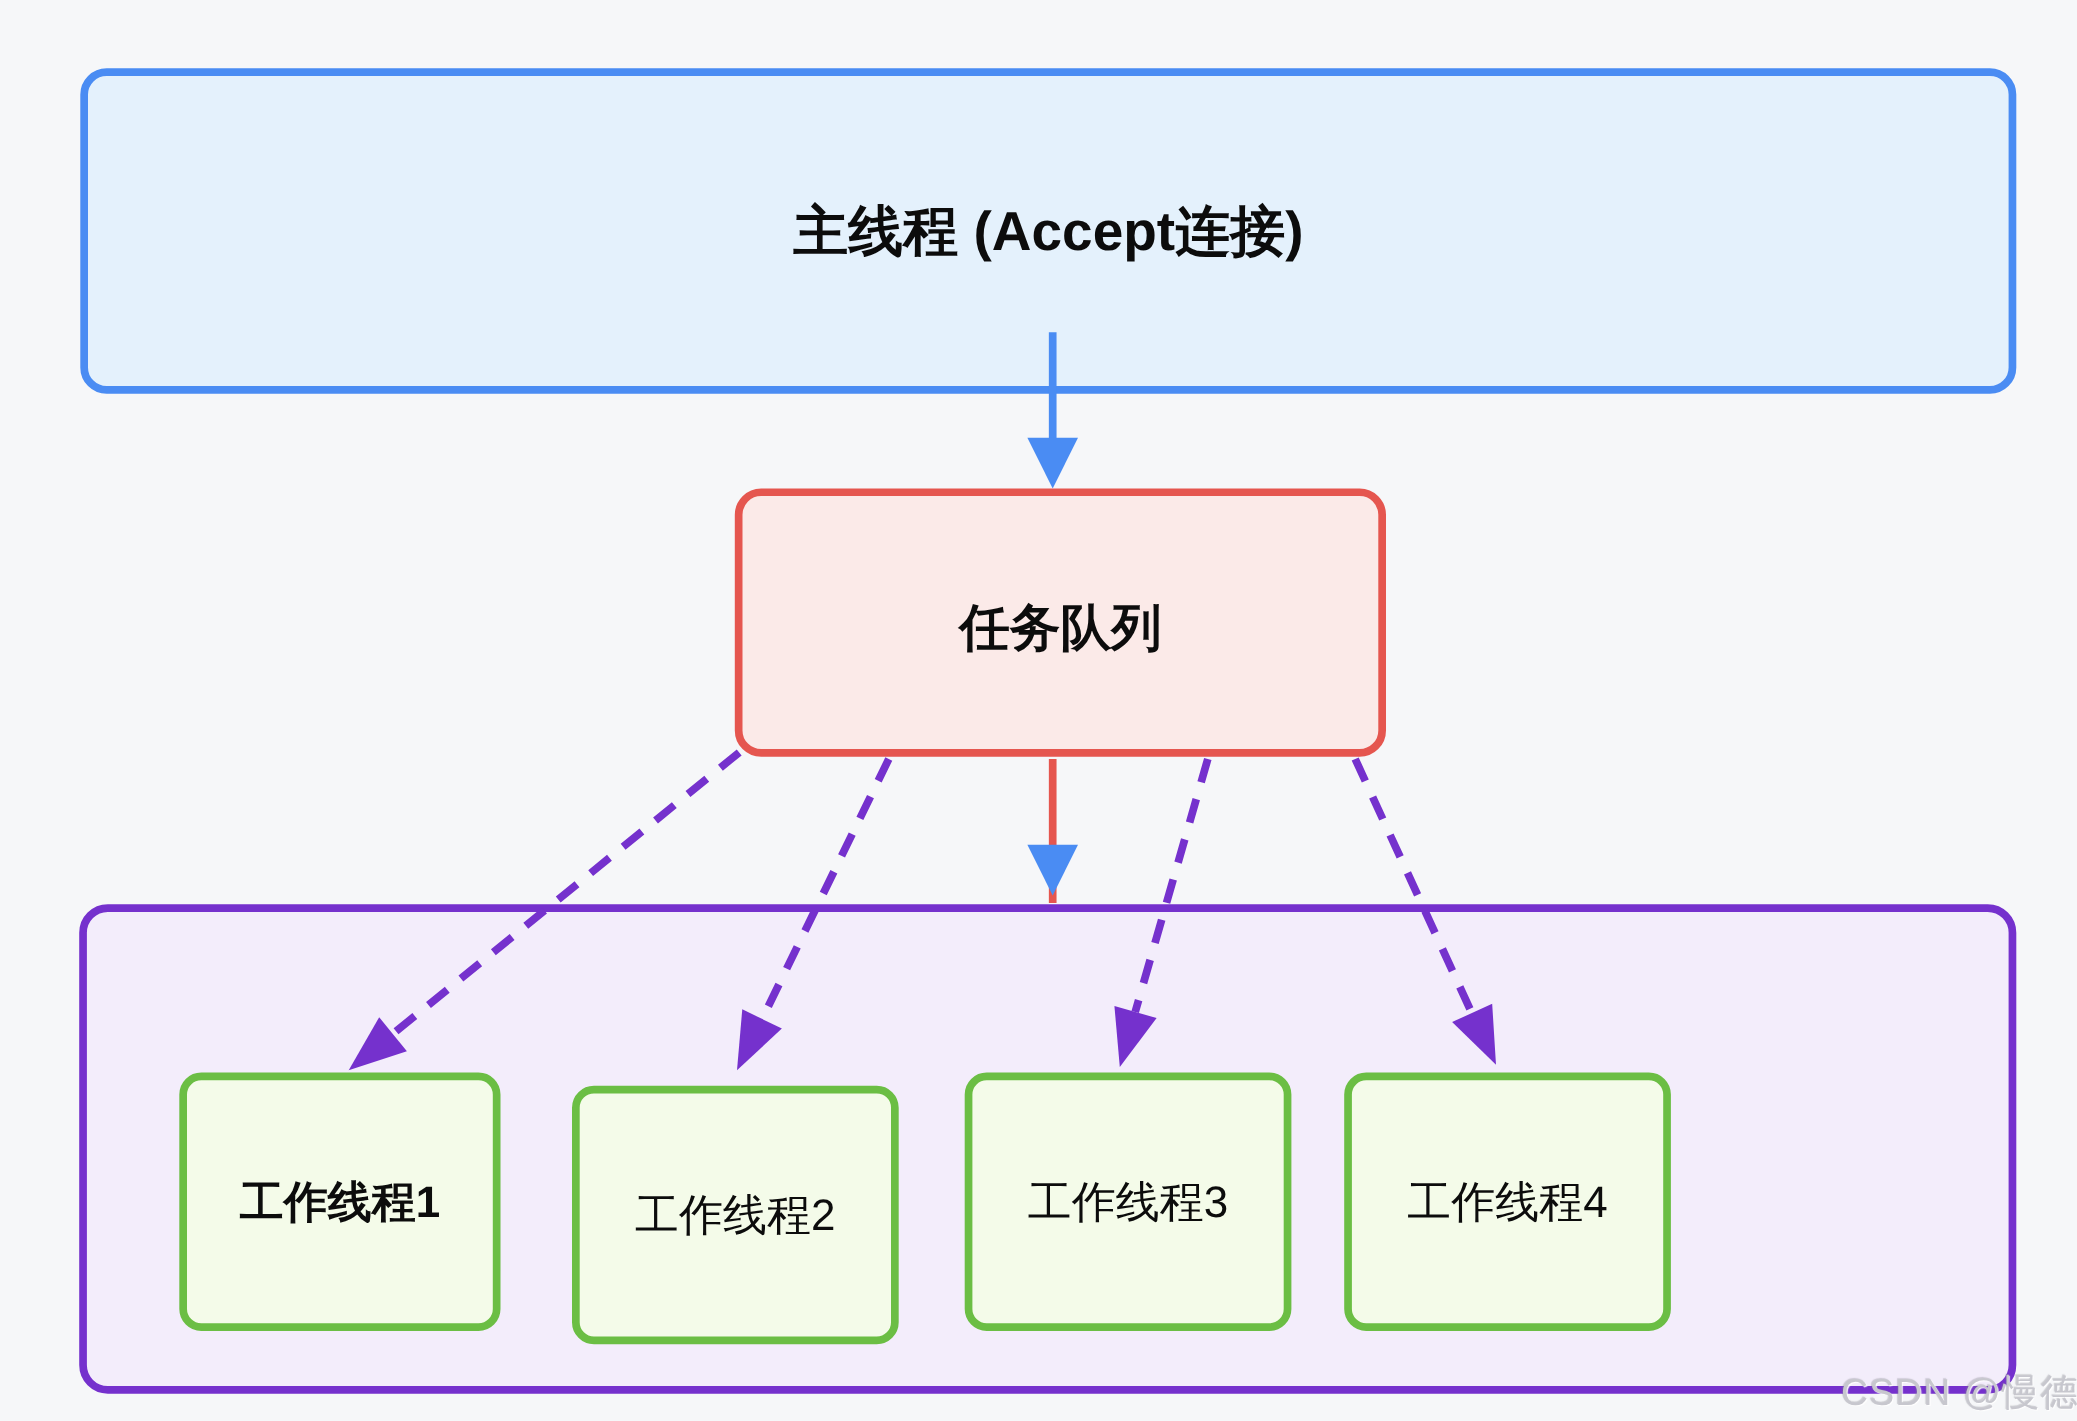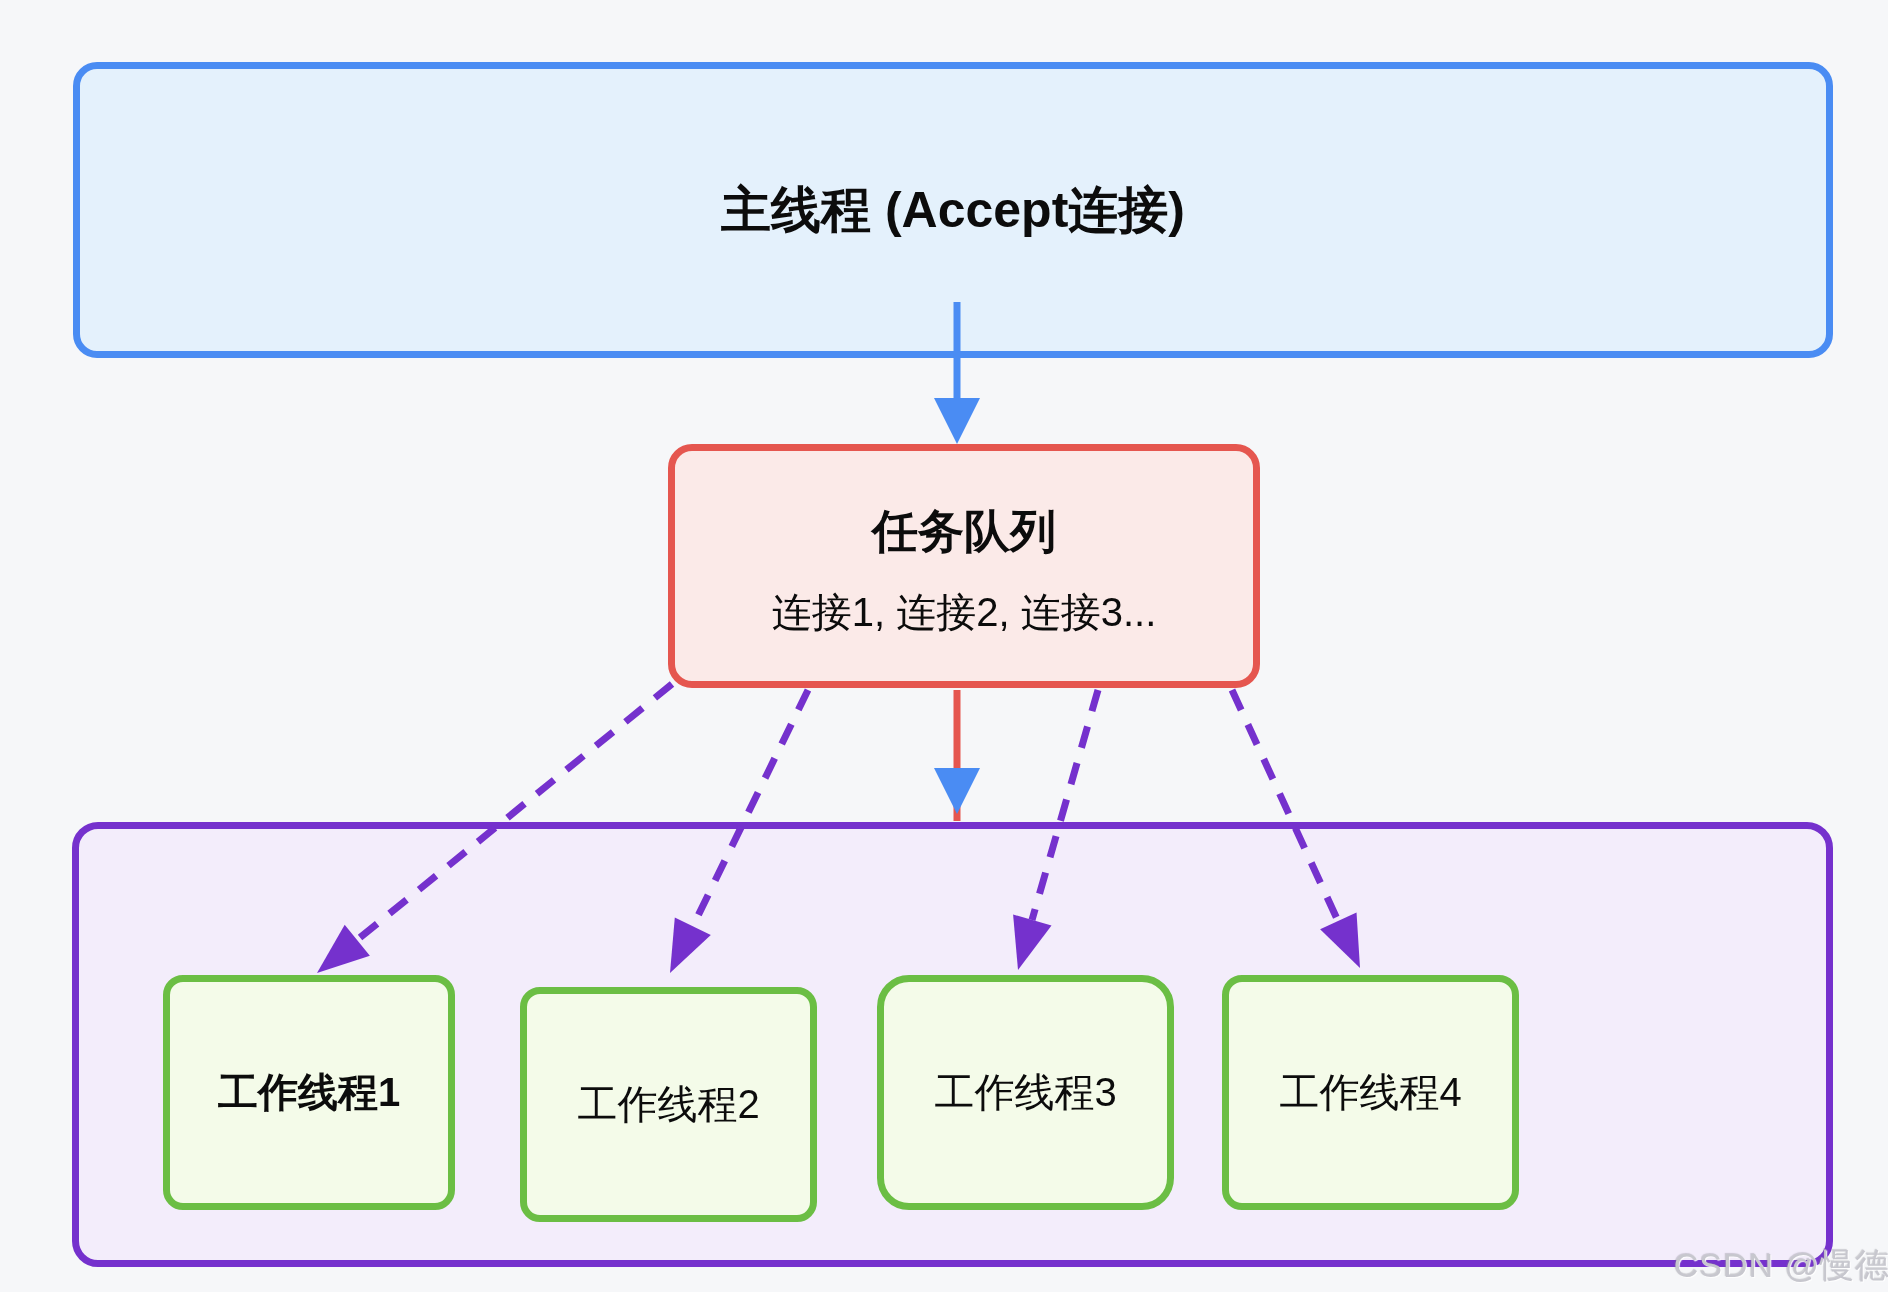--- a/index.html
+++ b/index.html
@@ -72,30 +72,29 @@
     </g>
 
     <g>
       <line x1="1232" y1="690" x2="1338" y2="921" style="stroke:var(--arrow-purple);stroke-width:7;stroke-dasharray:22 16"></line>
       <polygon points="1360,968 1320.1,929.2 1356.5,912.4" style="fill:var(--arrow-purple)"></polygon>
     </g>
   </svg>
 
   <div class="node queue-box">
     <div class="title">任务队列</div>
-    <div class="subtitle">连接1, 连接2, 连接3...</div>
   </div>
 
   <div class="node worker" style="left:163px;width:292px;font-weight:bold;">
     <div class="label">工作线程1</div>
   </div>
   <div class="node worker" style="left:520px;width:297px;margin-top:12px;">
     <div class="label">工作线程2</div>
   </div>
-  <div class="node worker" style="left:877px;width:297px;border-radius:32px;">
+  <div class="node worker" style="left:877px;width:297px;">
     <div class="label">工作线程3</div>
   </div>
   <div class="node worker" style="left:1222px;width:297px;">
     <div class="label">工作线程4</div>
   </div>
 
   <div class="watermark">CSDN @慢德</div>
 
 </div>
 

